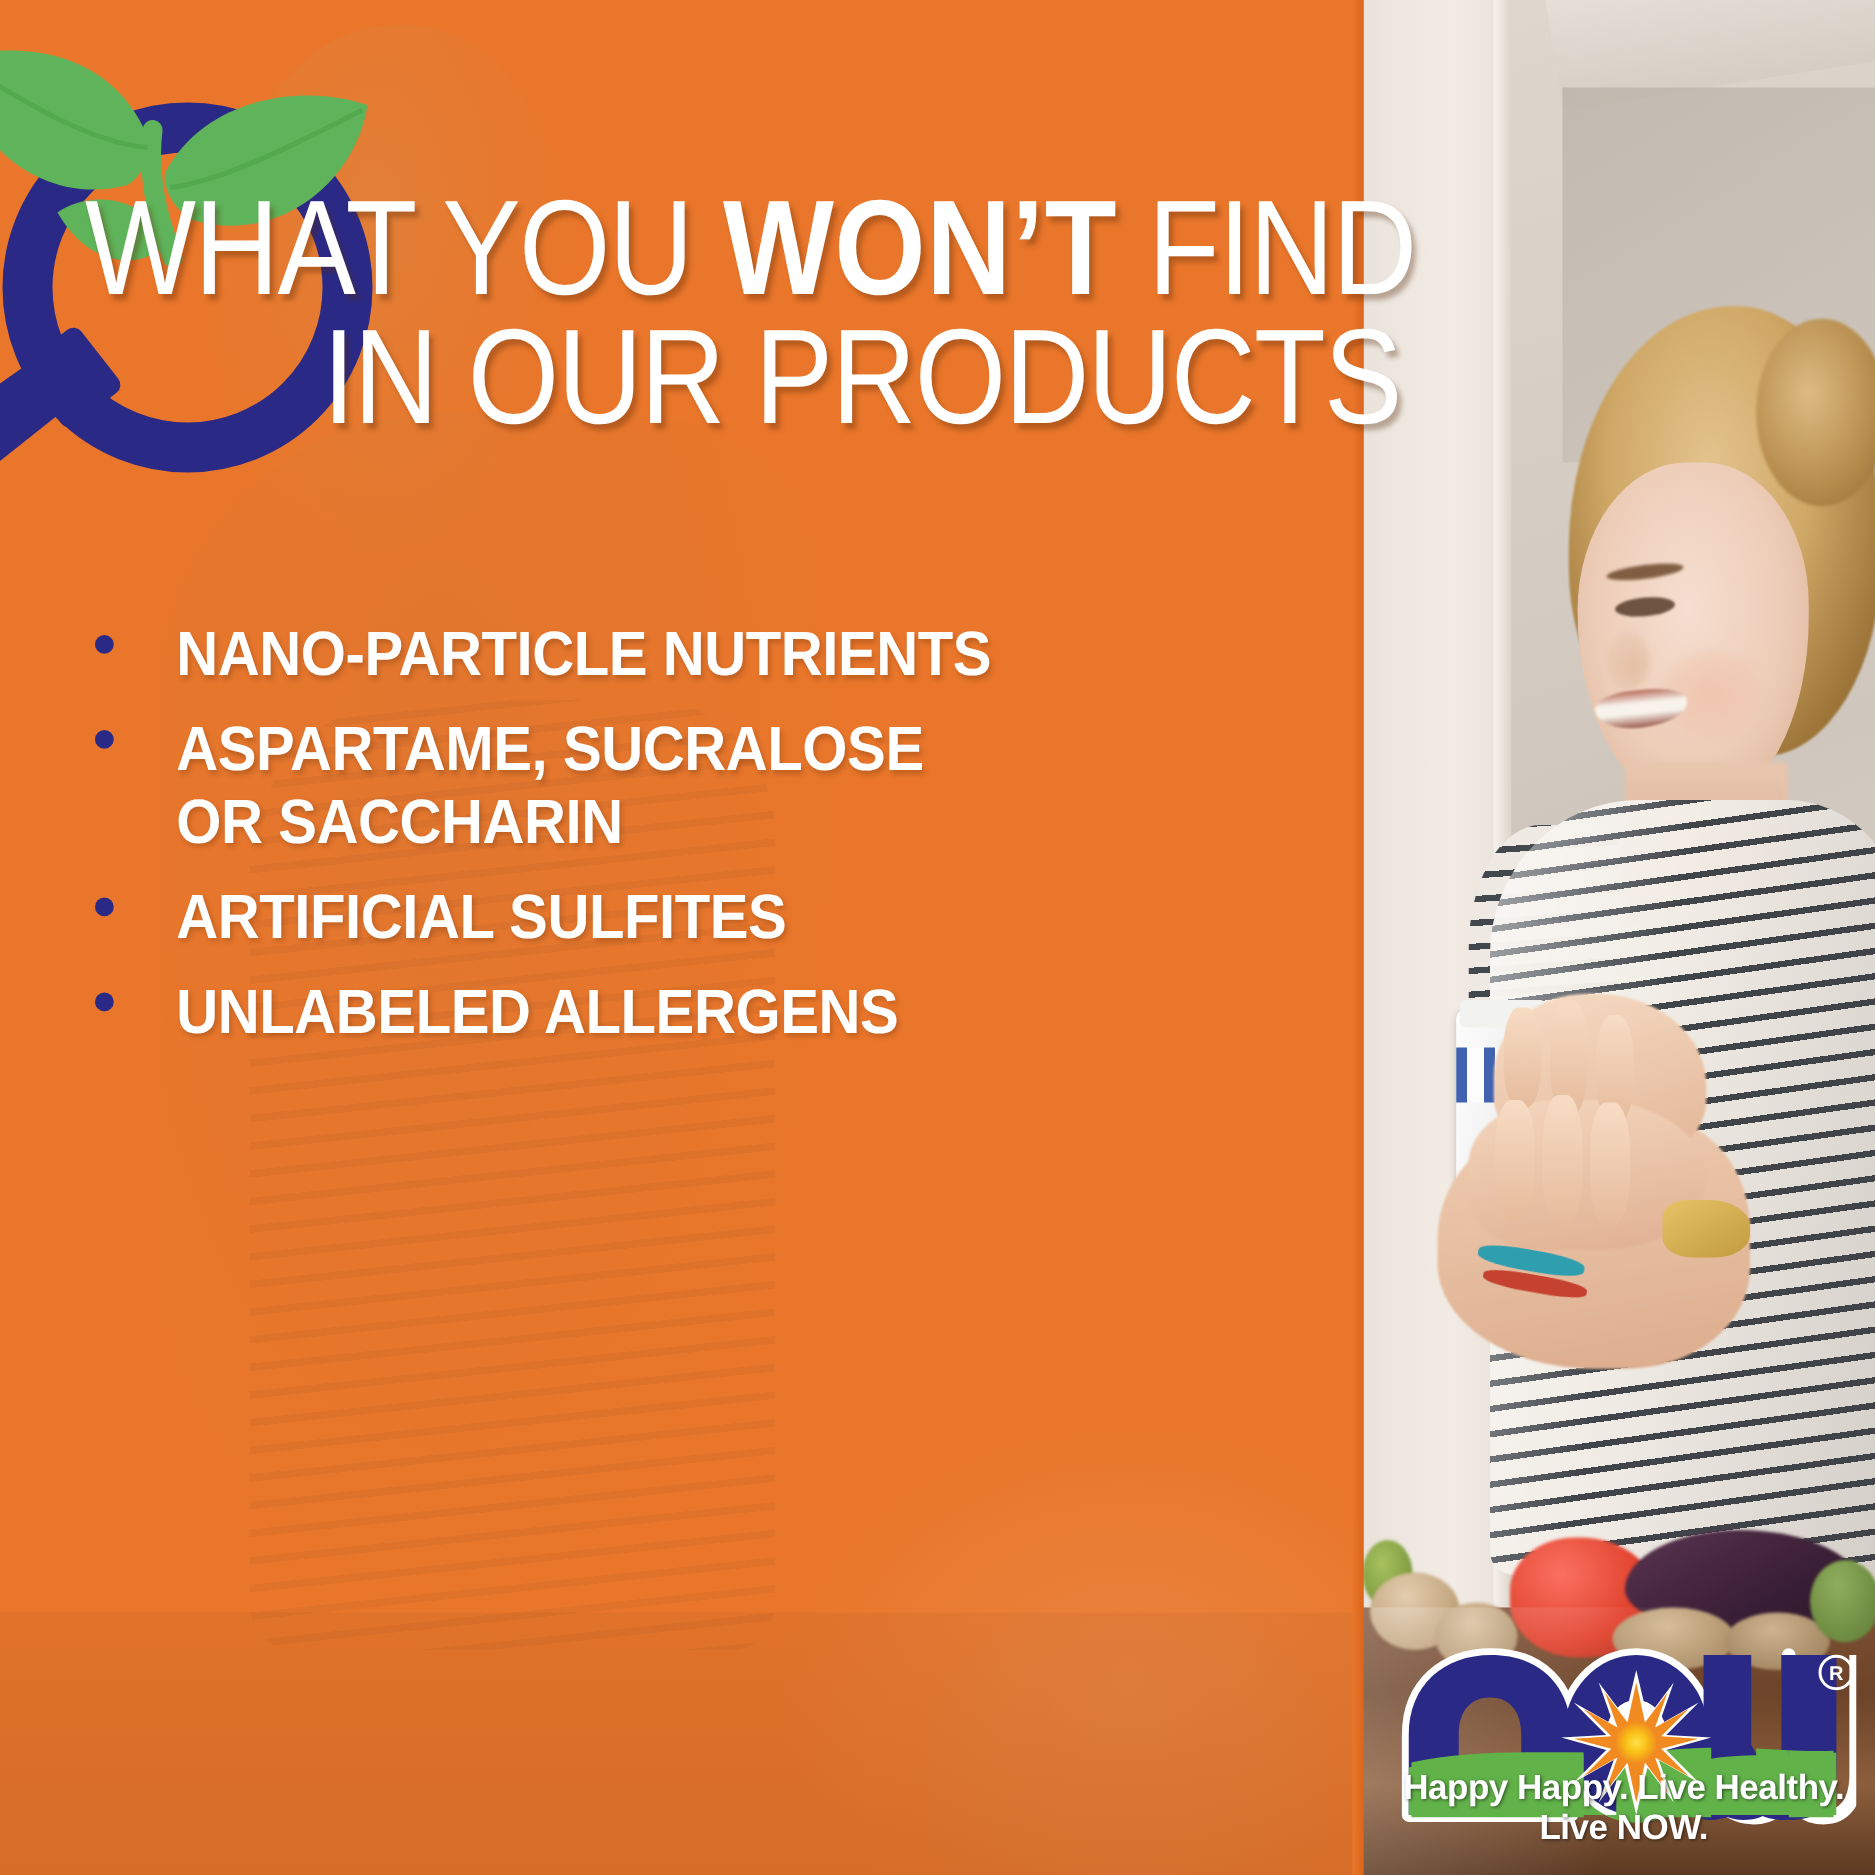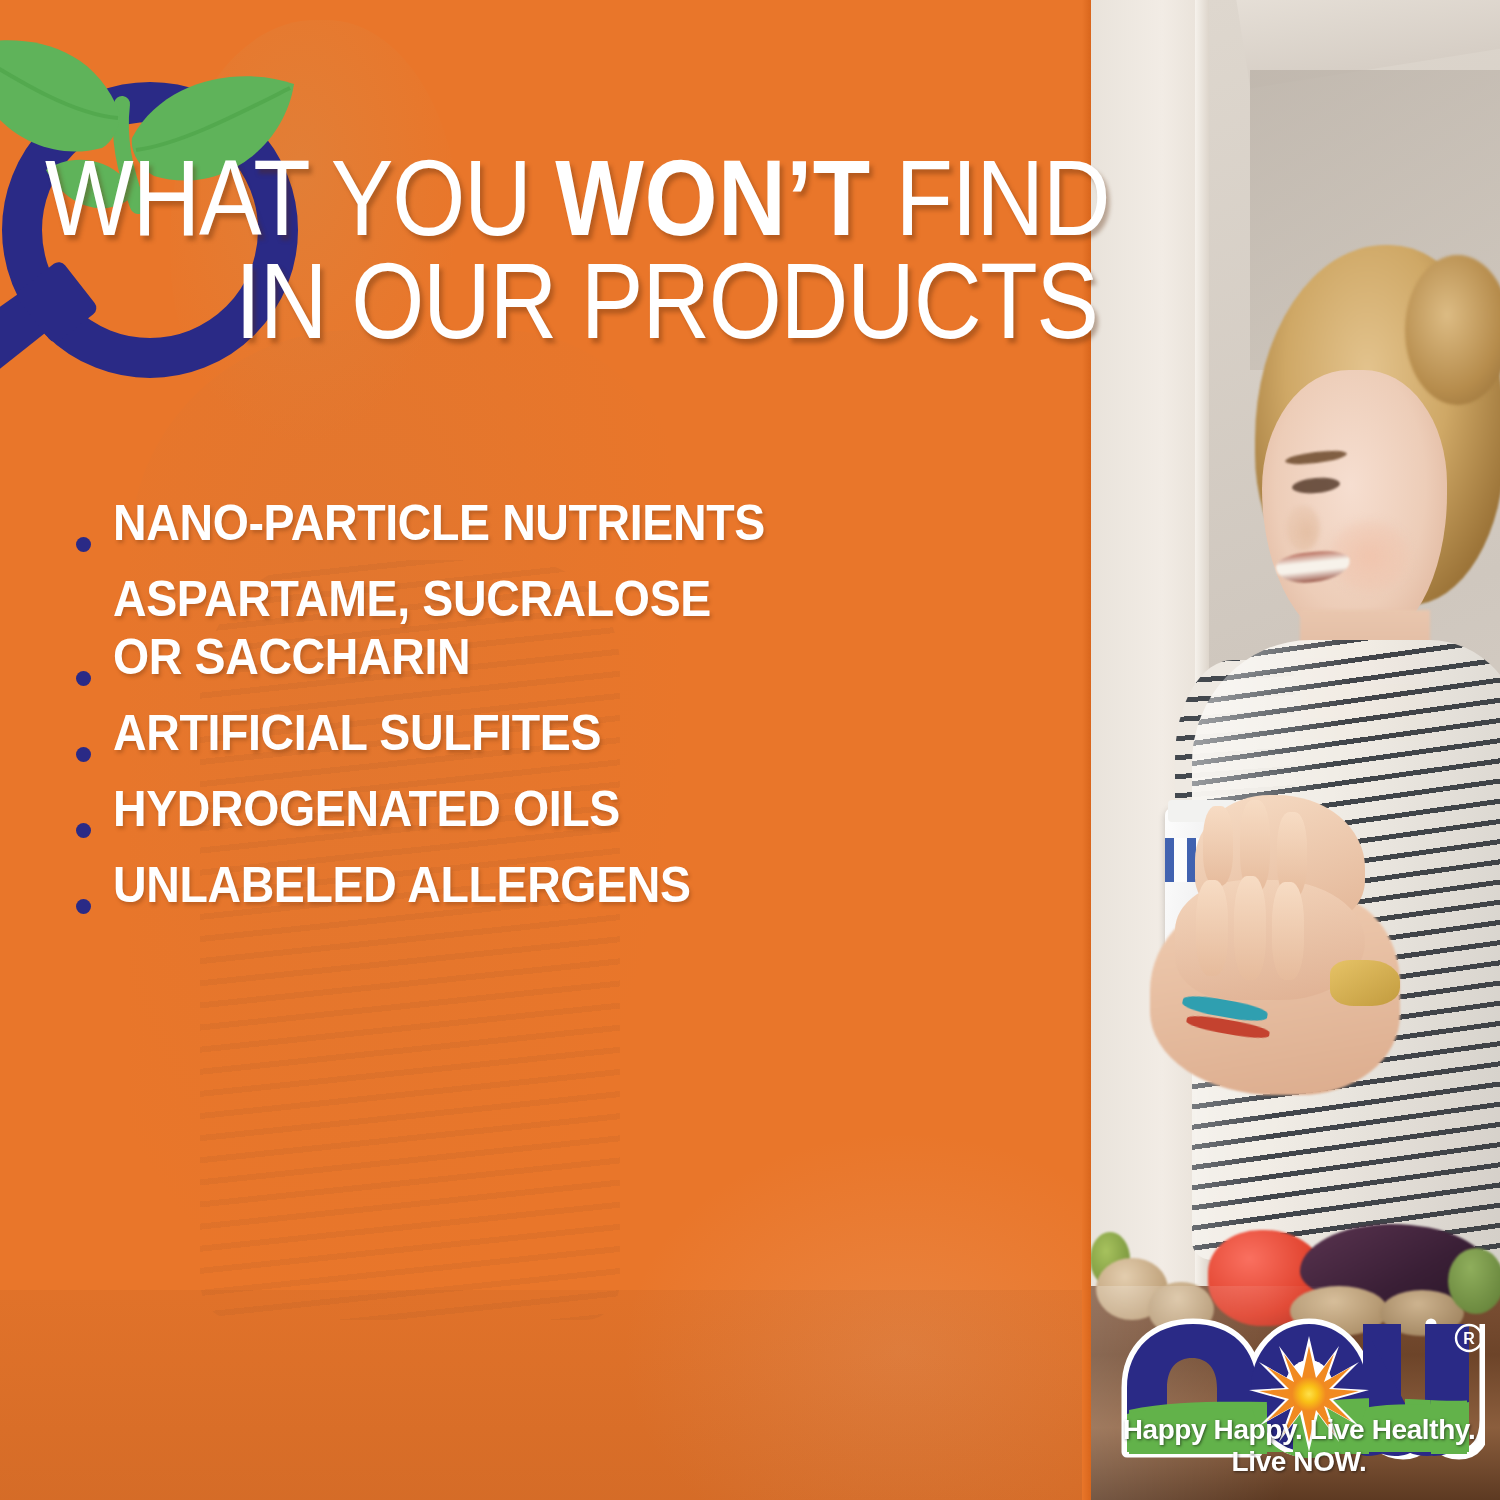--- a/index.html
+++ b/index.html
@@ -166,21 +166,21 @@
     position:absolute; left:1082px; top:0; width:9px; height:1500px;
     background:linear-gradient(90deg,#e9762a,#d9661c);
   }
 
   
   #logo-mag { position:absolute; left:-58px; top:18px; width:360px; height:400px; }
 
   
   #headline {
     position:absolute; left:0; top:0; width:1500px;
-    padding-left:45px;
+    padding-left:68px;
     z-index:6;
     color:#ffffff;
   }
   .hl-line {
     font-family:"Liberation Sans", sans-serif;
     font-weight:700;
     font-size:108px;
     line-height:103px;
     letter-spacing:-1.5px;
     white-space:nowrap;
@@ -194,22 +194,23 @@
   .hl-thin   { font-weight:400; }
 
   
   #bullets {
     position:absolute; left:0; top:494px;
     width:1090px;
     z-index:6;
   }
   .bullet-row {
     display:flex;
-    align-items:flex-end;
+    align-items:flex-start;
     margin-bottom:18px;
+    gap:28px;
   }
   .bullet-dot {
     flex:0 0 auto;
     width:15px; height:15px;
     border-radius:50%;
     background:#2a2a86;
     margin:14px 22px 0 76px;
   }
   .bullet-text {
     color:#ffffff;
@@ -343,26 +344,20 @@
     </div>
 
 
     <div class="bullet-row">
       <span class="bullet-dot"></span>
       <span class="bullet-text">
         <span>ARTIFICIAL SULFITES</span>
       </span>
     </div>
 
-    <div class="bullet-row">
-      <span class="bullet-dot"></span>
-      <span class="bullet-text">
-        <span>HYDROGENATED OILS</span>
-      </span>
-    </div>
 
 
     <div class="bullet-row">
       <span class="bullet-dot"></span>
       <span class="bullet-text">
         <span>UNLABELED ALLERGENS</span>
       </span>
     </div>
 
   </div>

